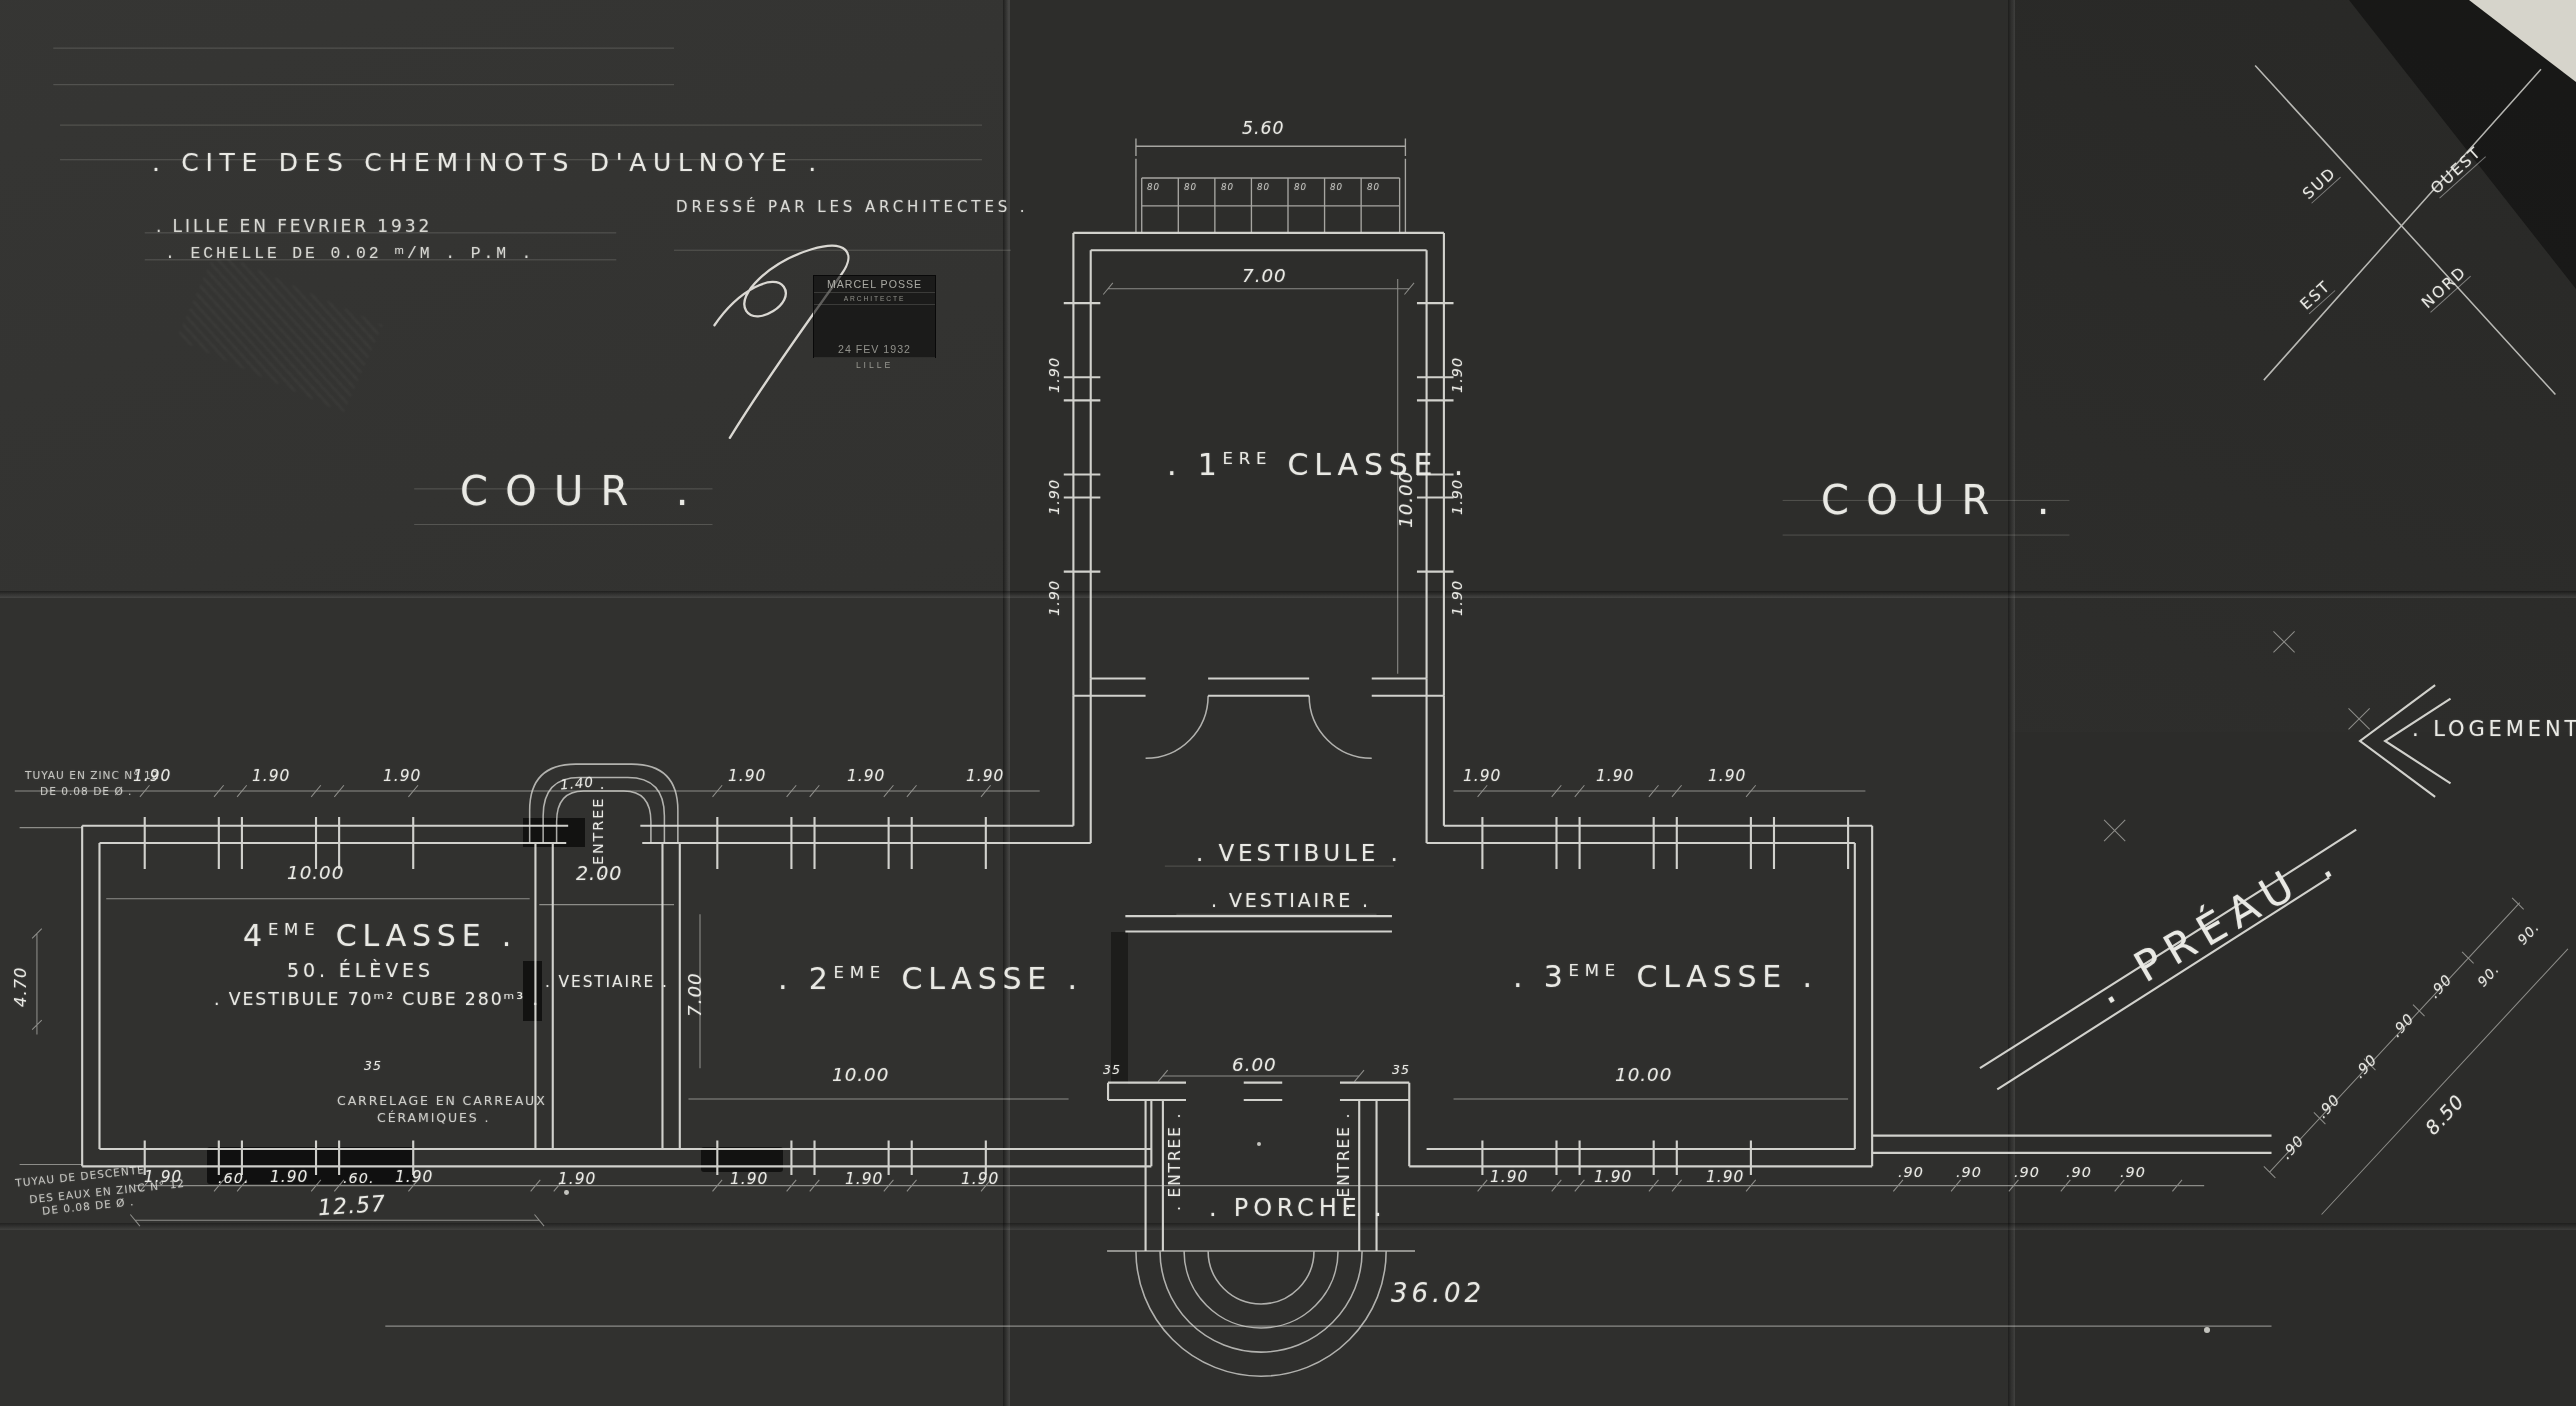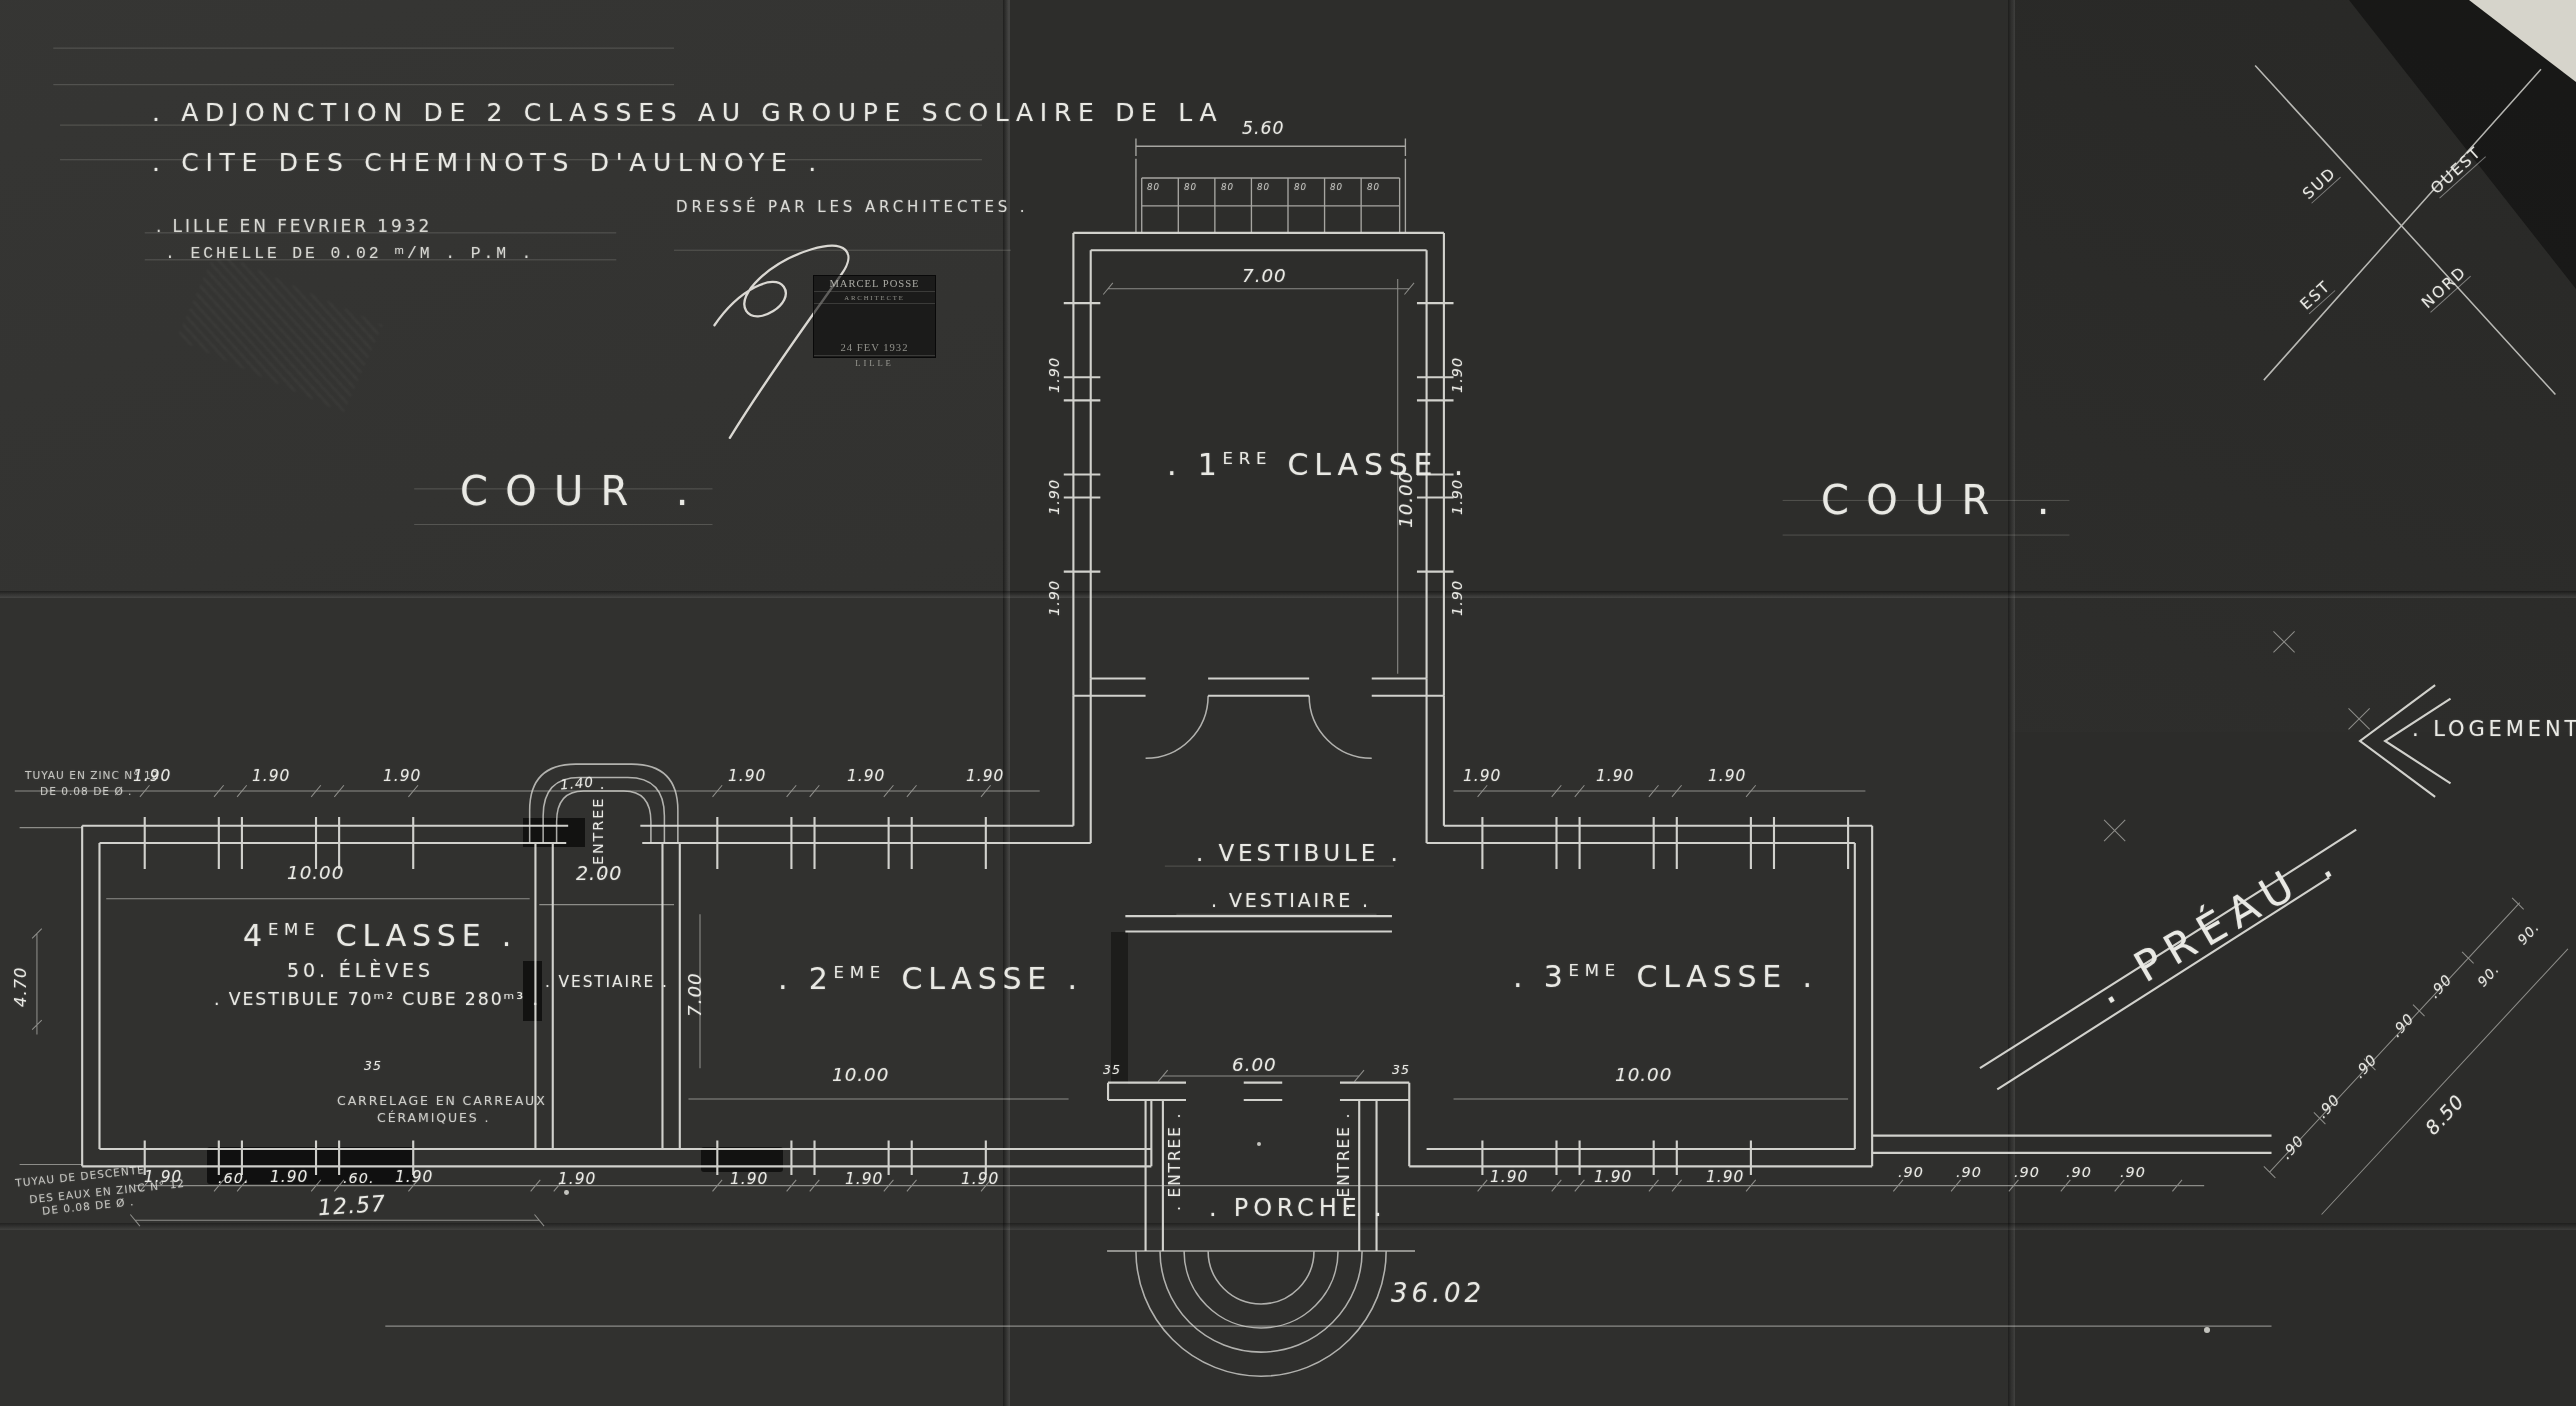--- a/index.html
+++ b/index.html
@@ -81,27 +81,26 @@
       <path d="M2343,68 L2655,410 M2640,72 L2352,395"></path>
     </g>
     <g stroke="#e0e0da" stroke-width="1" opacity="0.22" fill="none">
       <path d="M55,50 H700 M55,88 H700 M62,130 H1020 M62,166 H1020 M150,242 H640 M150,270 H640 M700,260 H1050 M430,508 H740 M430,545 H740 M1852,520 H2150 M1852,556 H2150 M1210,900 H1448 M1222,950 H1430"></path>
     </g>
     <g stroke="#eceae4" stroke-width="2.4" opacity="0.9" fill="none" stroke-linecap="round">
       <path d="M742,338 C768,300 804,284 814,298 C826,315 786,340 775,323 C764,306 800,272 843,259 C879,248 890,263 874,285 C848,322 798,390 758,455"></path>
     </g>
   </svg>
 
-  <div class="t" style="left:152px;top:100px;font-size:25px;letter-spacing:6.7px;">. ADJONCTION DE 2 CLASSES AU GROUPE SCOLAIRE DE LA</div>
   <div class="t" style="left:152px;top:150px;font-size:25px;letter-spacing:6.7px;">. CITE DES CHEMINOTS D'AULNOYE .</div>
   <div class="t" style="left:156px;top:218px;font-size:17px;letter-spacing:2.9px;opacity:.9;">. LILLE EN FEVRIER 1932</div>
   <div class="t" style="left:165px;top:245px;font-size:16.4px;letter-spacing:2.9px;opacity:.9;font-family:Liberation Mono, monospace;">. ECHELLE DE 0.02 ᵐ/M . P.M .</div>
   <div class="t" style="left:676px;top:200px;font-size:15px;letter-spacing:3.9px;opacity:.92;">DRESSÉ PAR LES ARCHITECTES .</div>
 
-  <div class="stamp" style="left:813px;top:275px;width:121px;height:81px;font-family:Liberation Serif, serif;">
+  <div class="stamp" style="left:813px;top:275px;width:121px;height:81px;">
     <div style="font-size:10.6px;letter-spacing:1px;color:rgba(205,205,198,.8);">MARCEL POSSE</div>
     <div style="font-size:6.7px;letter-spacing:1.9px;">ARCHITECTE</div>
     <div style="font-size:10.6px;letter-spacing:1px;margin-top:37px;">24 FEV 1932</div>
     <div style="font-size:8.7px;letter-spacing:2.9px;border-bottom:none;">LILLE</div>
   </div>
 
   <div class="t" style="left:460px;top:470px;font-size:40px;letter-spacing:17.3px;">COUR .</div>
   <div class="t" style="left:1821px;top:479px;font-size:40px;letter-spacing:17.3px;">COUR .</div>
 
   <div class="t" style="left:1167px;top:449px;font-size:30px;letter-spacing:5.8px;">

